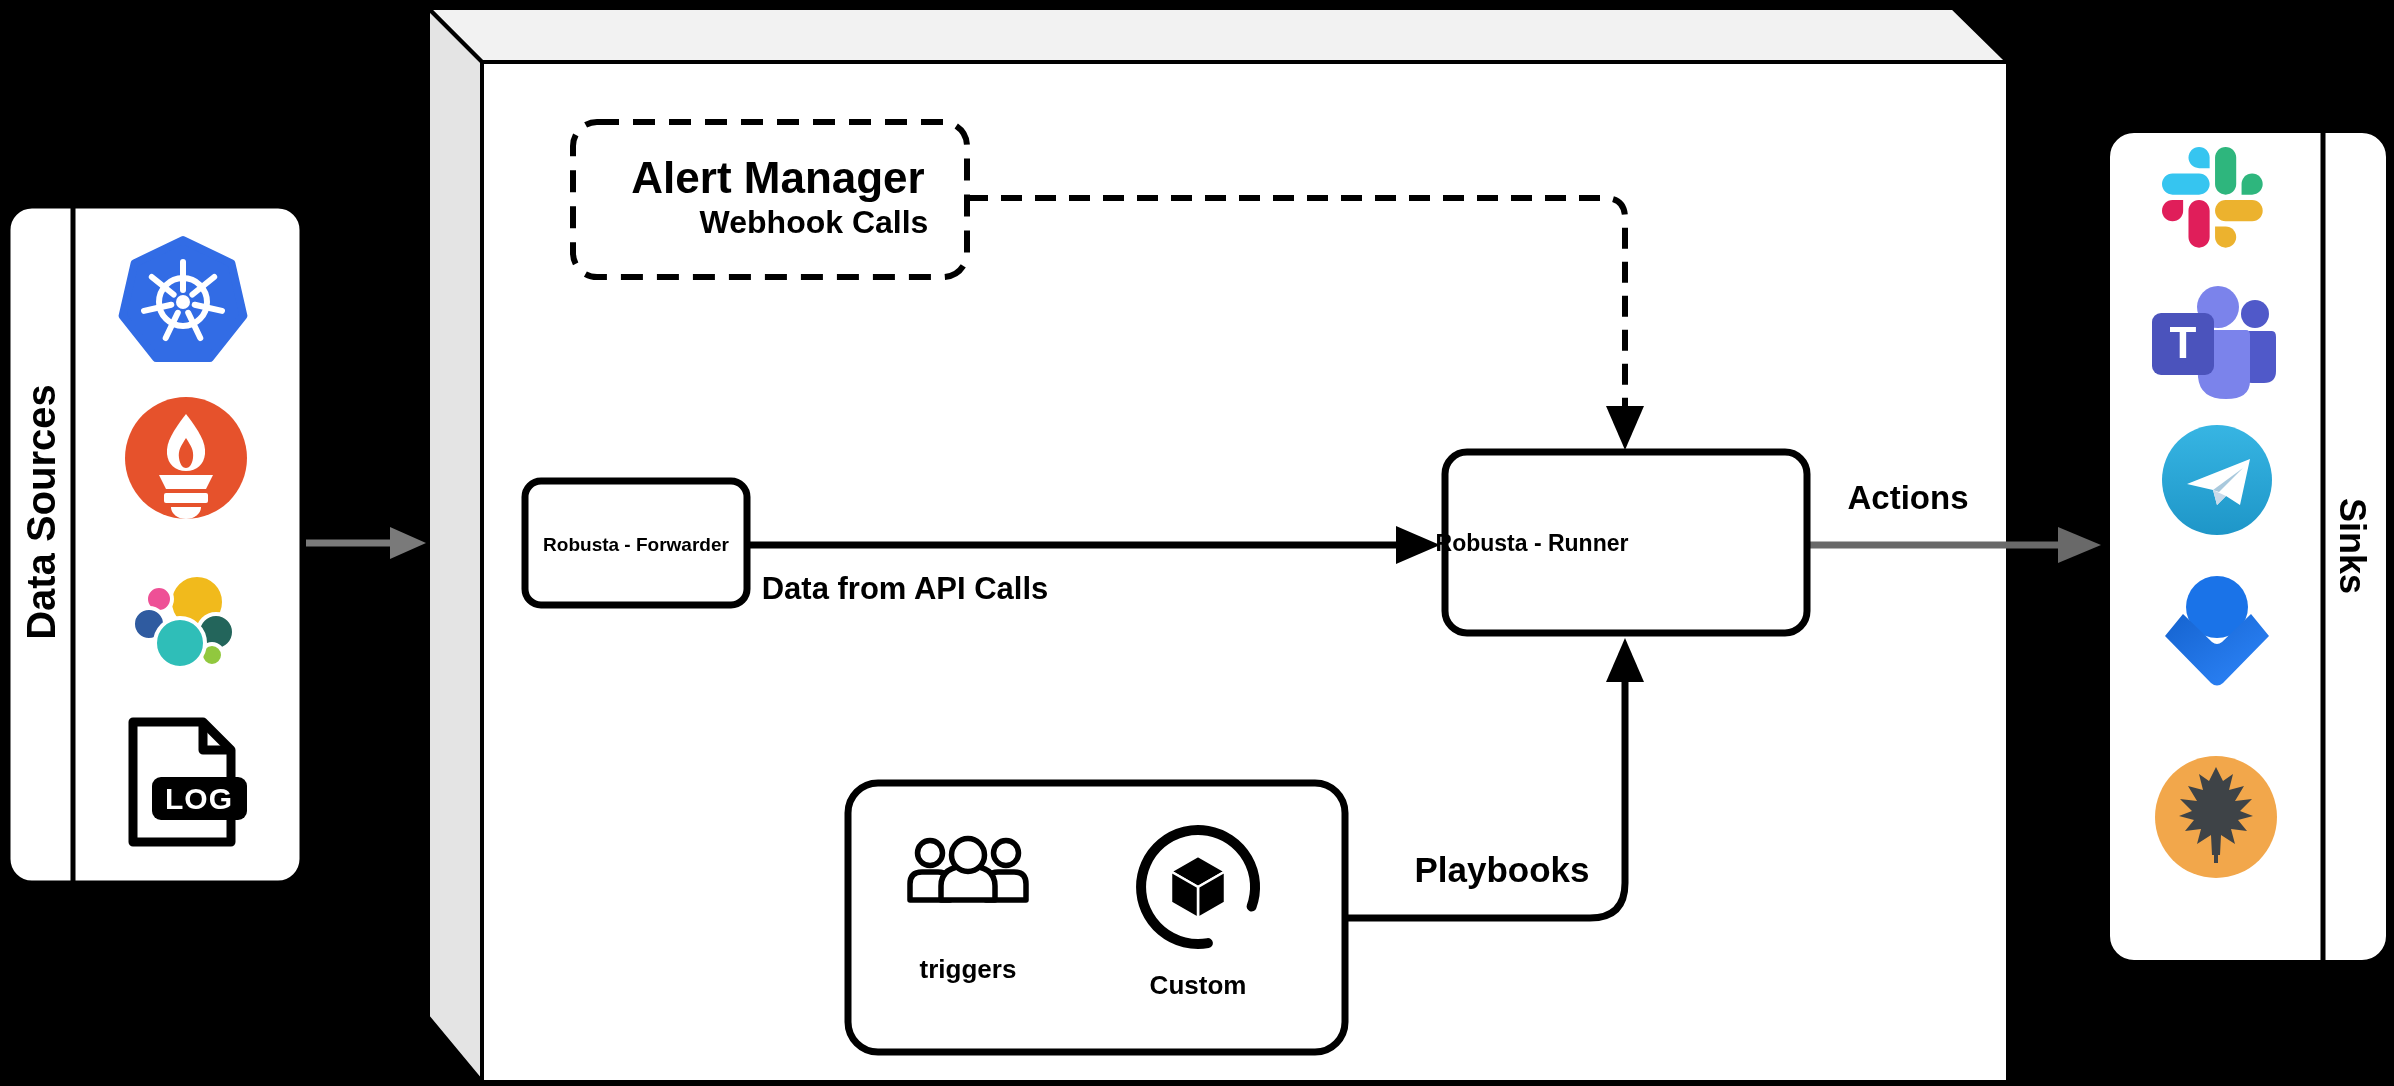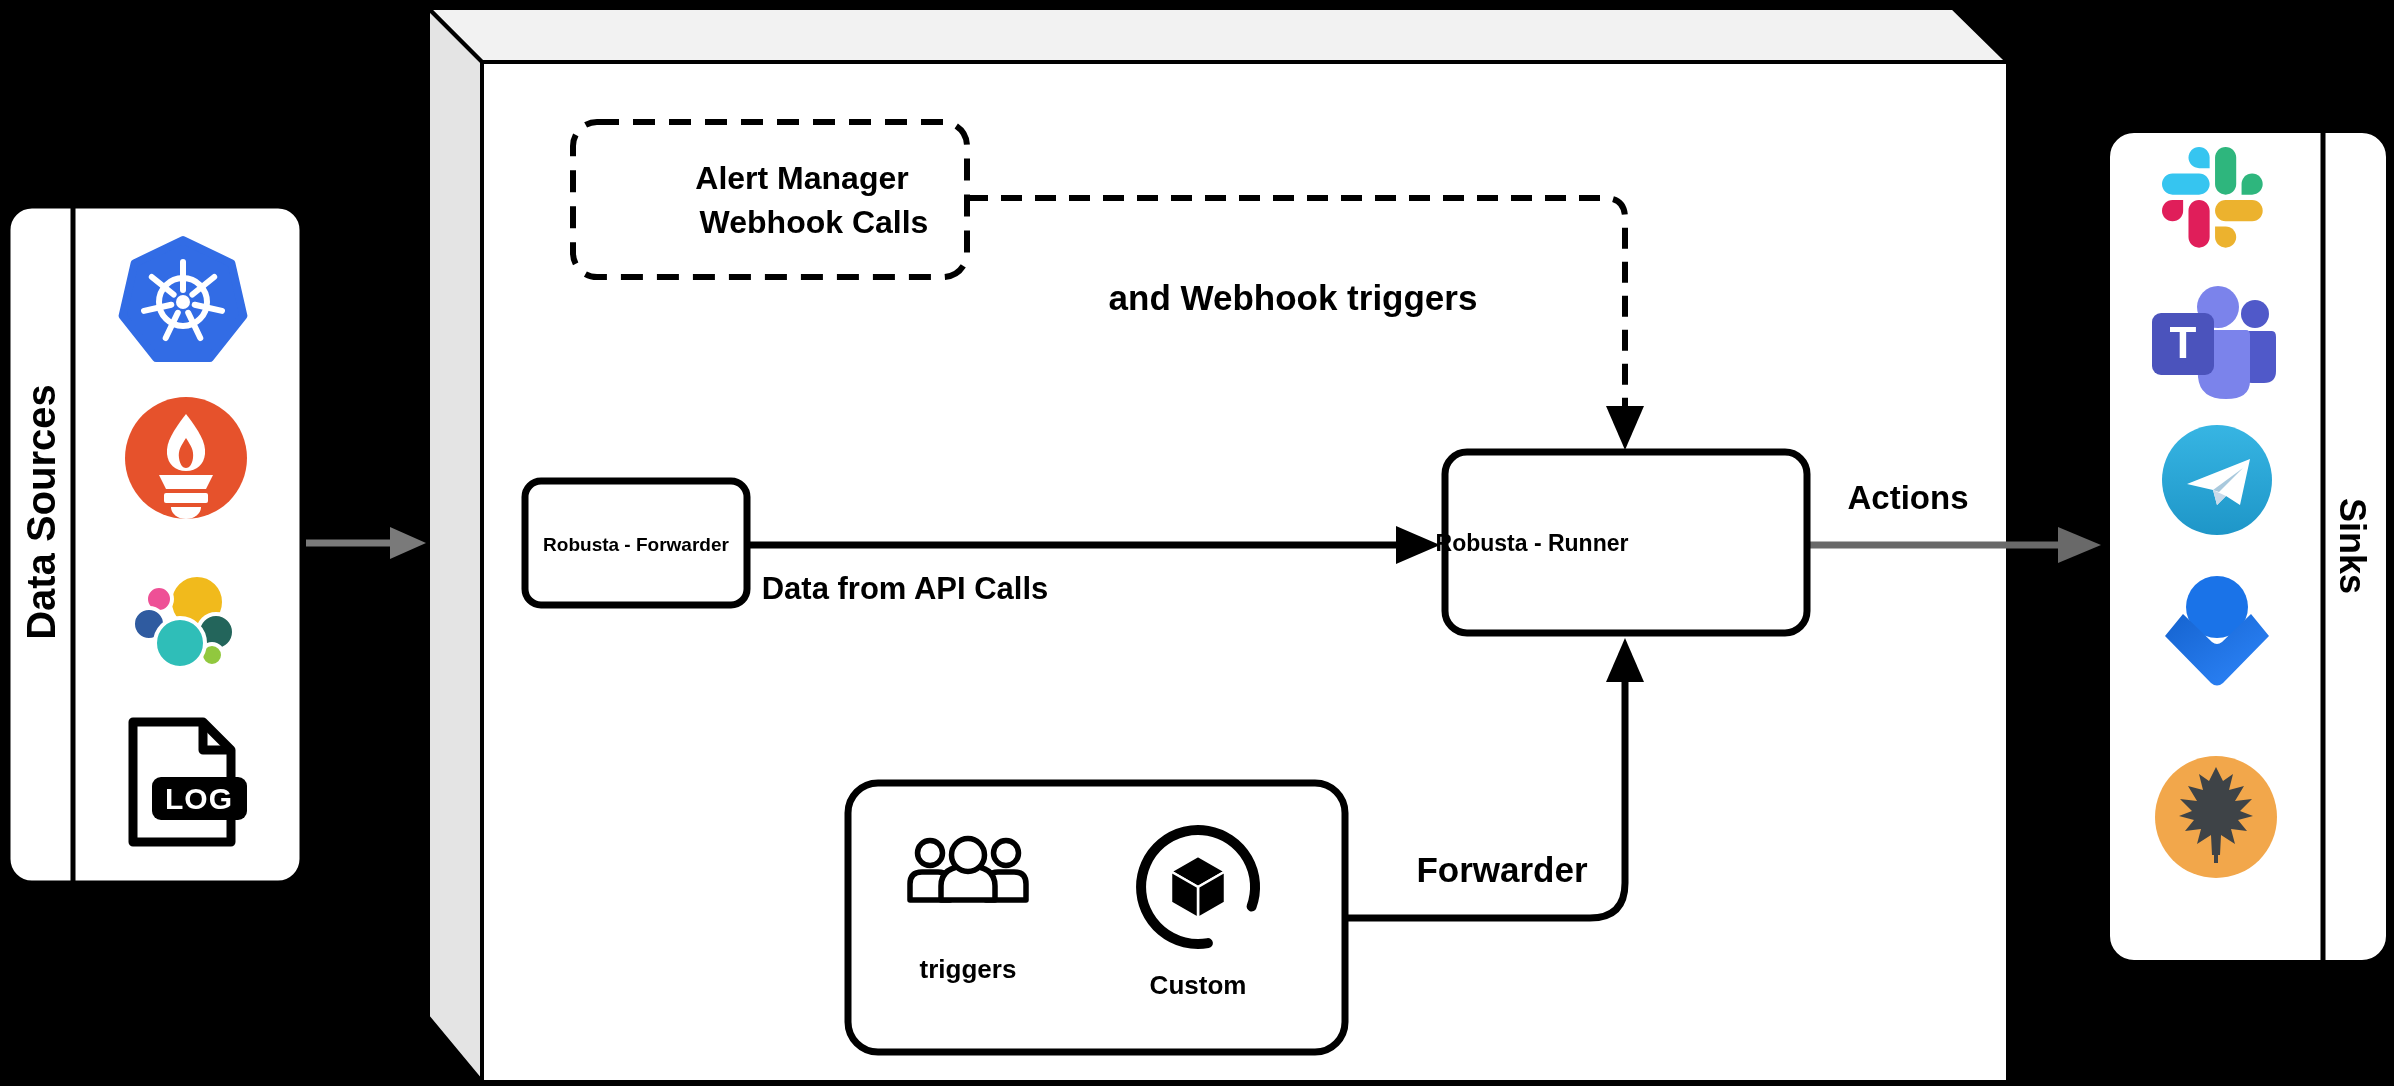--- a/index.html
+++ b/index.html
@@ -6,21 +6,21 @@
   #stage{position:relative;width:2394px;height:1086px;background:#000;overflow:hidden;
          font-family:"Liberation Sans","DejaVu Sans",sans-serif;}
   #shapes{position:absolute;left:0;top:0;}
   .lbl{position:absolute;color:#000;font-weight:bold;white-space:nowrap;
        transform:translate(-50%,-50%);line-height:1;}
   .vlbl{position:absolute;color:#000;font-weight:bold;white-space:nowrap;line-height:1;}
   .lbl-data-sources{left:41px;top:512px;font-size:40px;writing-mode:vertical-rl;
        transform:translate(-50%,-50%) rotate(180deg);}
   .lbl-sinks{left:2352px;top:546px;font-size:36px;writing-mode:vertical-rl;
        transform:translate(-50%,-50%);}
-  .lbl-alert-1{left:802px;top:178px;font-size:32px;}
+  .lbl-alert-1{left:778px;top:178px;font-size:44px;}
   .lbl-alert-2{left:770px;top:222px;font-size:32px;margin-left:44px;}
   .lbl-alerts-note-1{left:1293px;top:252px;font-size:35px;}
   .lbl-alerts-note-2{left:1293px;top:297px;font-size:35px;}
   .lbl-forwarder{left:636px;top:544px;font-size:19px;}
   .lbl-runner{left:1532px;top:543px;font-size:23px;}
   .lbl-data-api{left:905px;top:588px;font-size:31px;}
   .lbl-playbooks{left:1502px;top:869px;font-size:35px;}
   .lbl-actions{left:1908px;top:497px;font-size:33px;}
   .lbl-community{left:968px;top:969px;font-size:26px;}
   .lbl-custom{left:1198px;top:985px;font-size:26px;}
@@ -185,24 +185,23 @@
     </g>
   </g>
 </svg>
 
   <div class="vlbl lbl-data-sources">Data Sources</div>
   <div class="vlbl lbl-sinks">Sinks</div>
 
   <div class="lbl lbl-alert-1">Alert Manager</div>
   <div class="lbl lbl-alert-2">Webhook Calls</div>
 
-  <div class="lbl lbl-alerts-note-2">and Webhook triggers</div>
 
   <div class="lbl lbl-forwarder">Robusta - Forwarder</div>
   <div class="lbl lbl-runner">Robusta - Runner</div>
 
   <div class="lbl lbl-data-api">Data from API Calls</div>
-  <div class="lbl lbl-playbooks">Forwarder</div>
+  <div class="lbl lbl-playbooks">Playbooks</div>
   <div class="lbl lbl-actions">Actions</div>
 
   <div class="lbl lbl-community">triggers</div>
   <div class="lbl lbl-custom">Custom</div>
 </div>
 
 </body></html>

